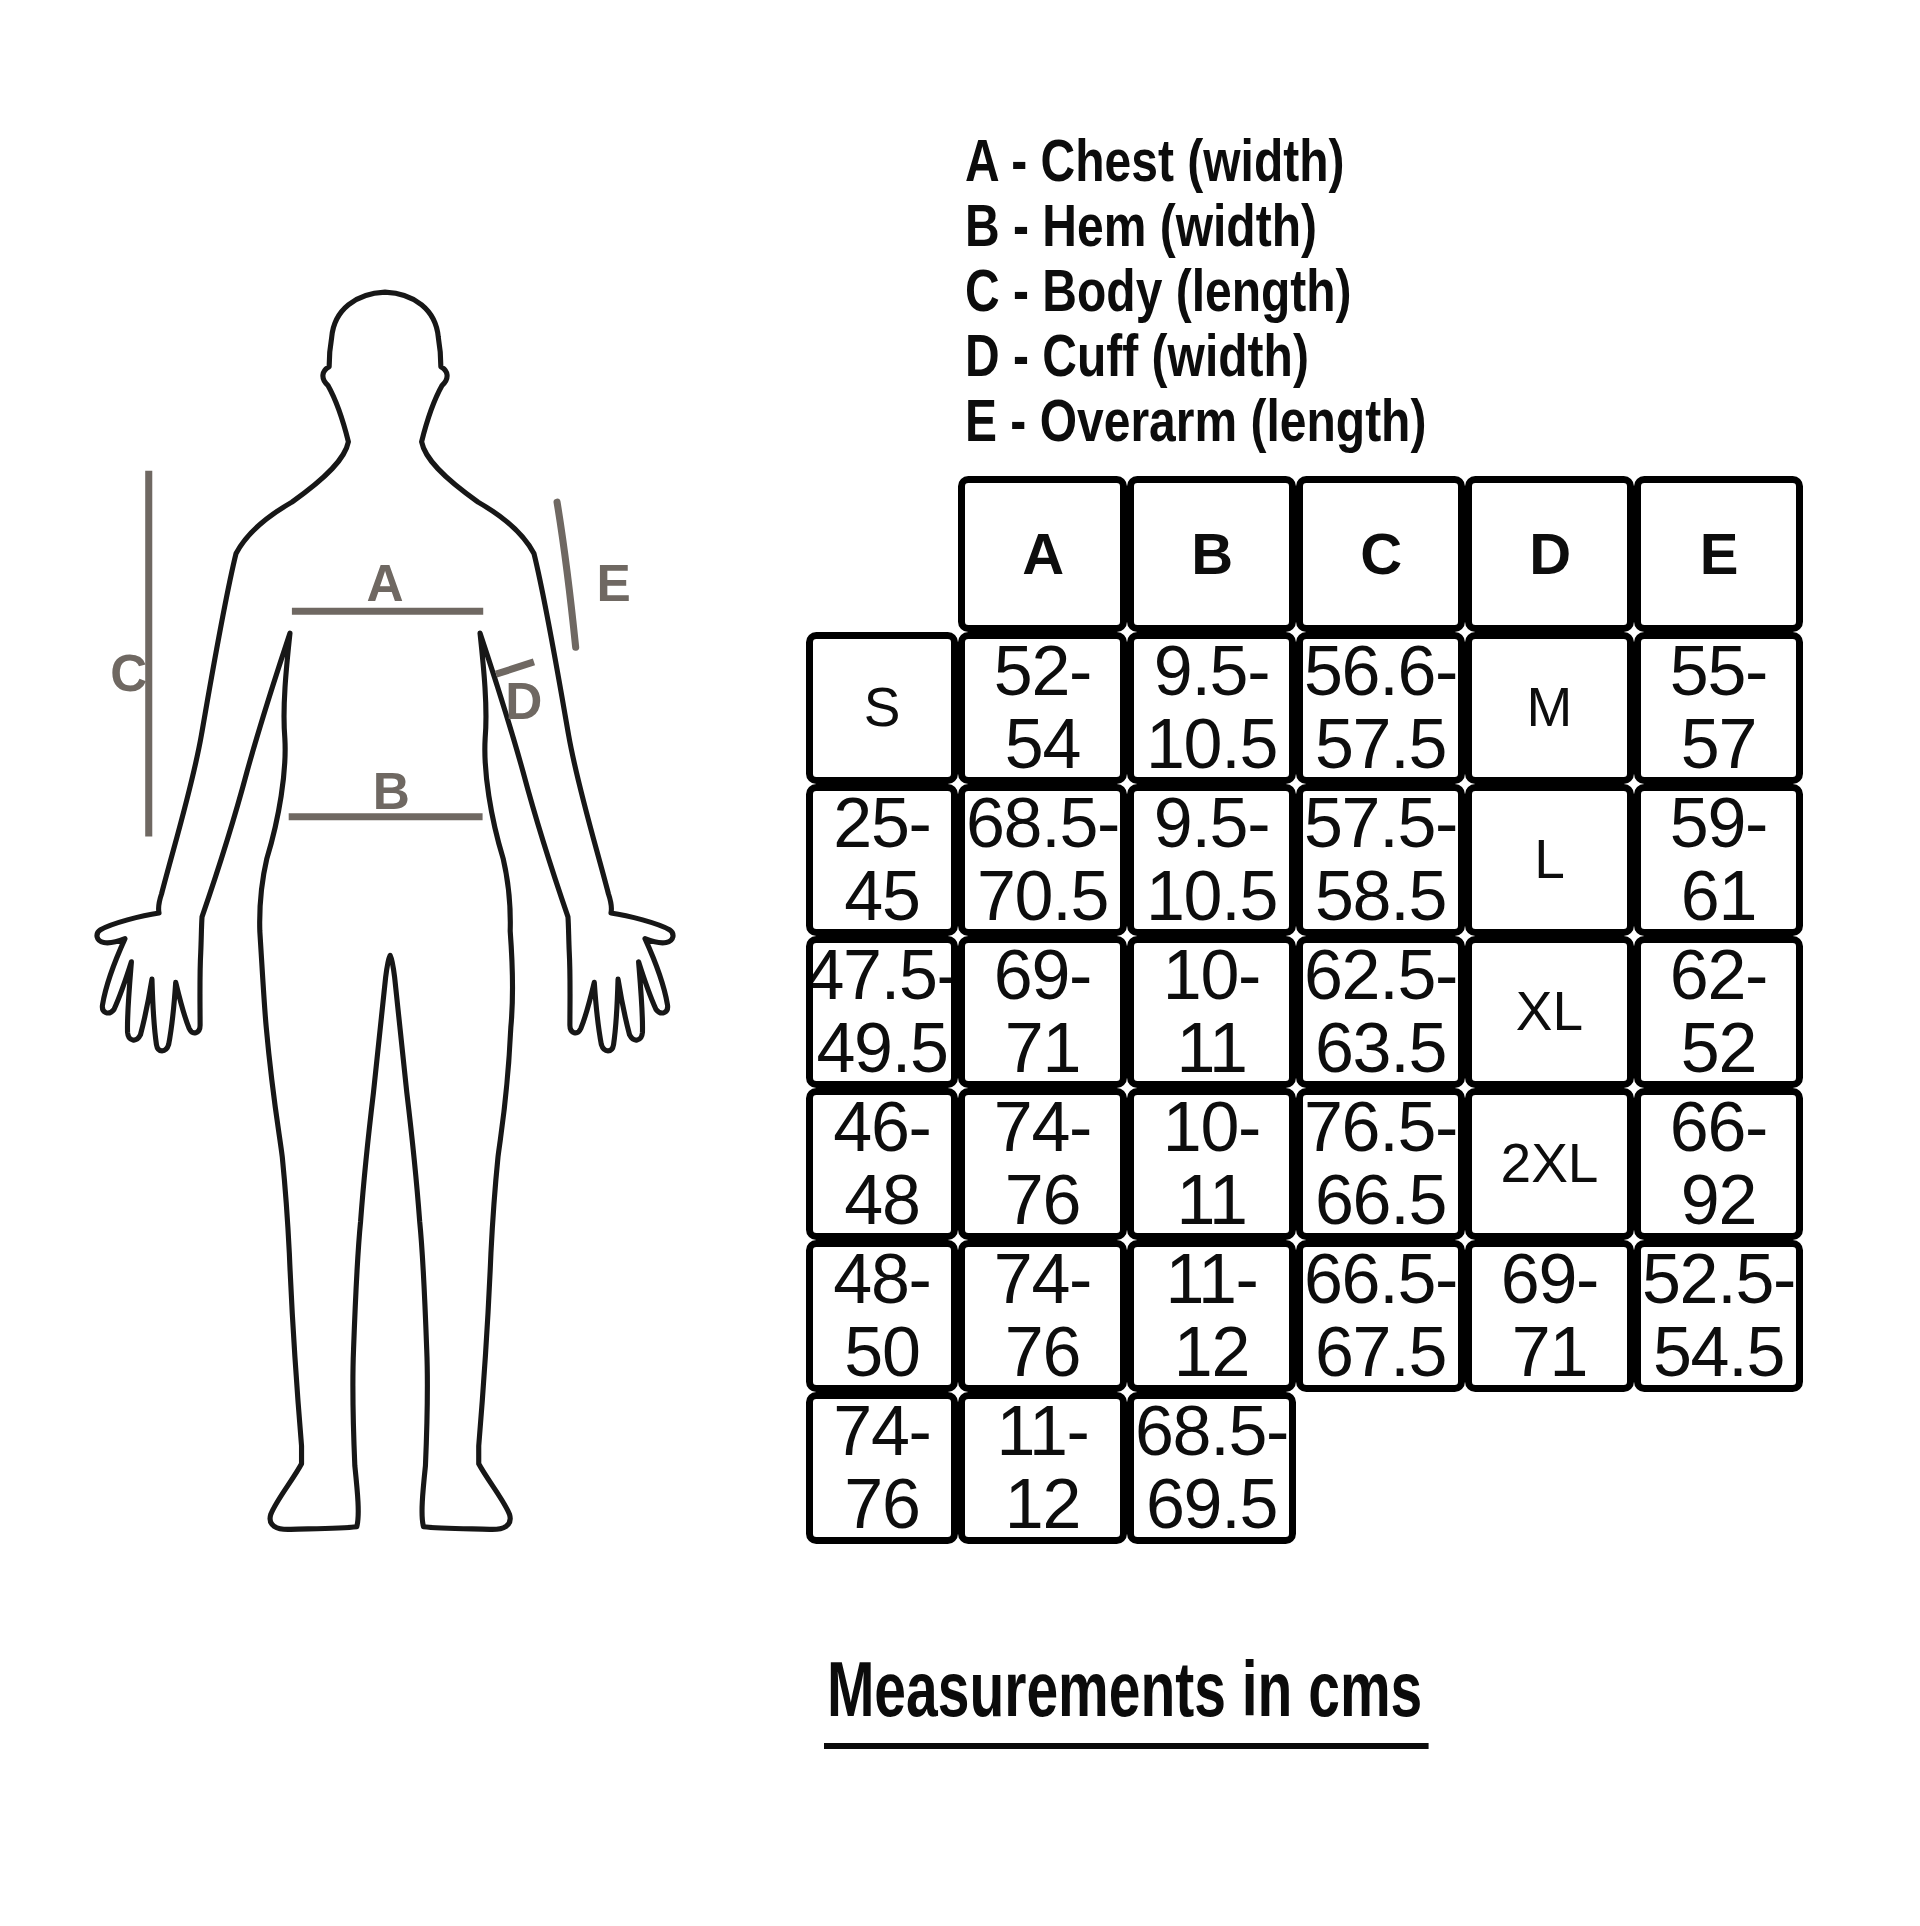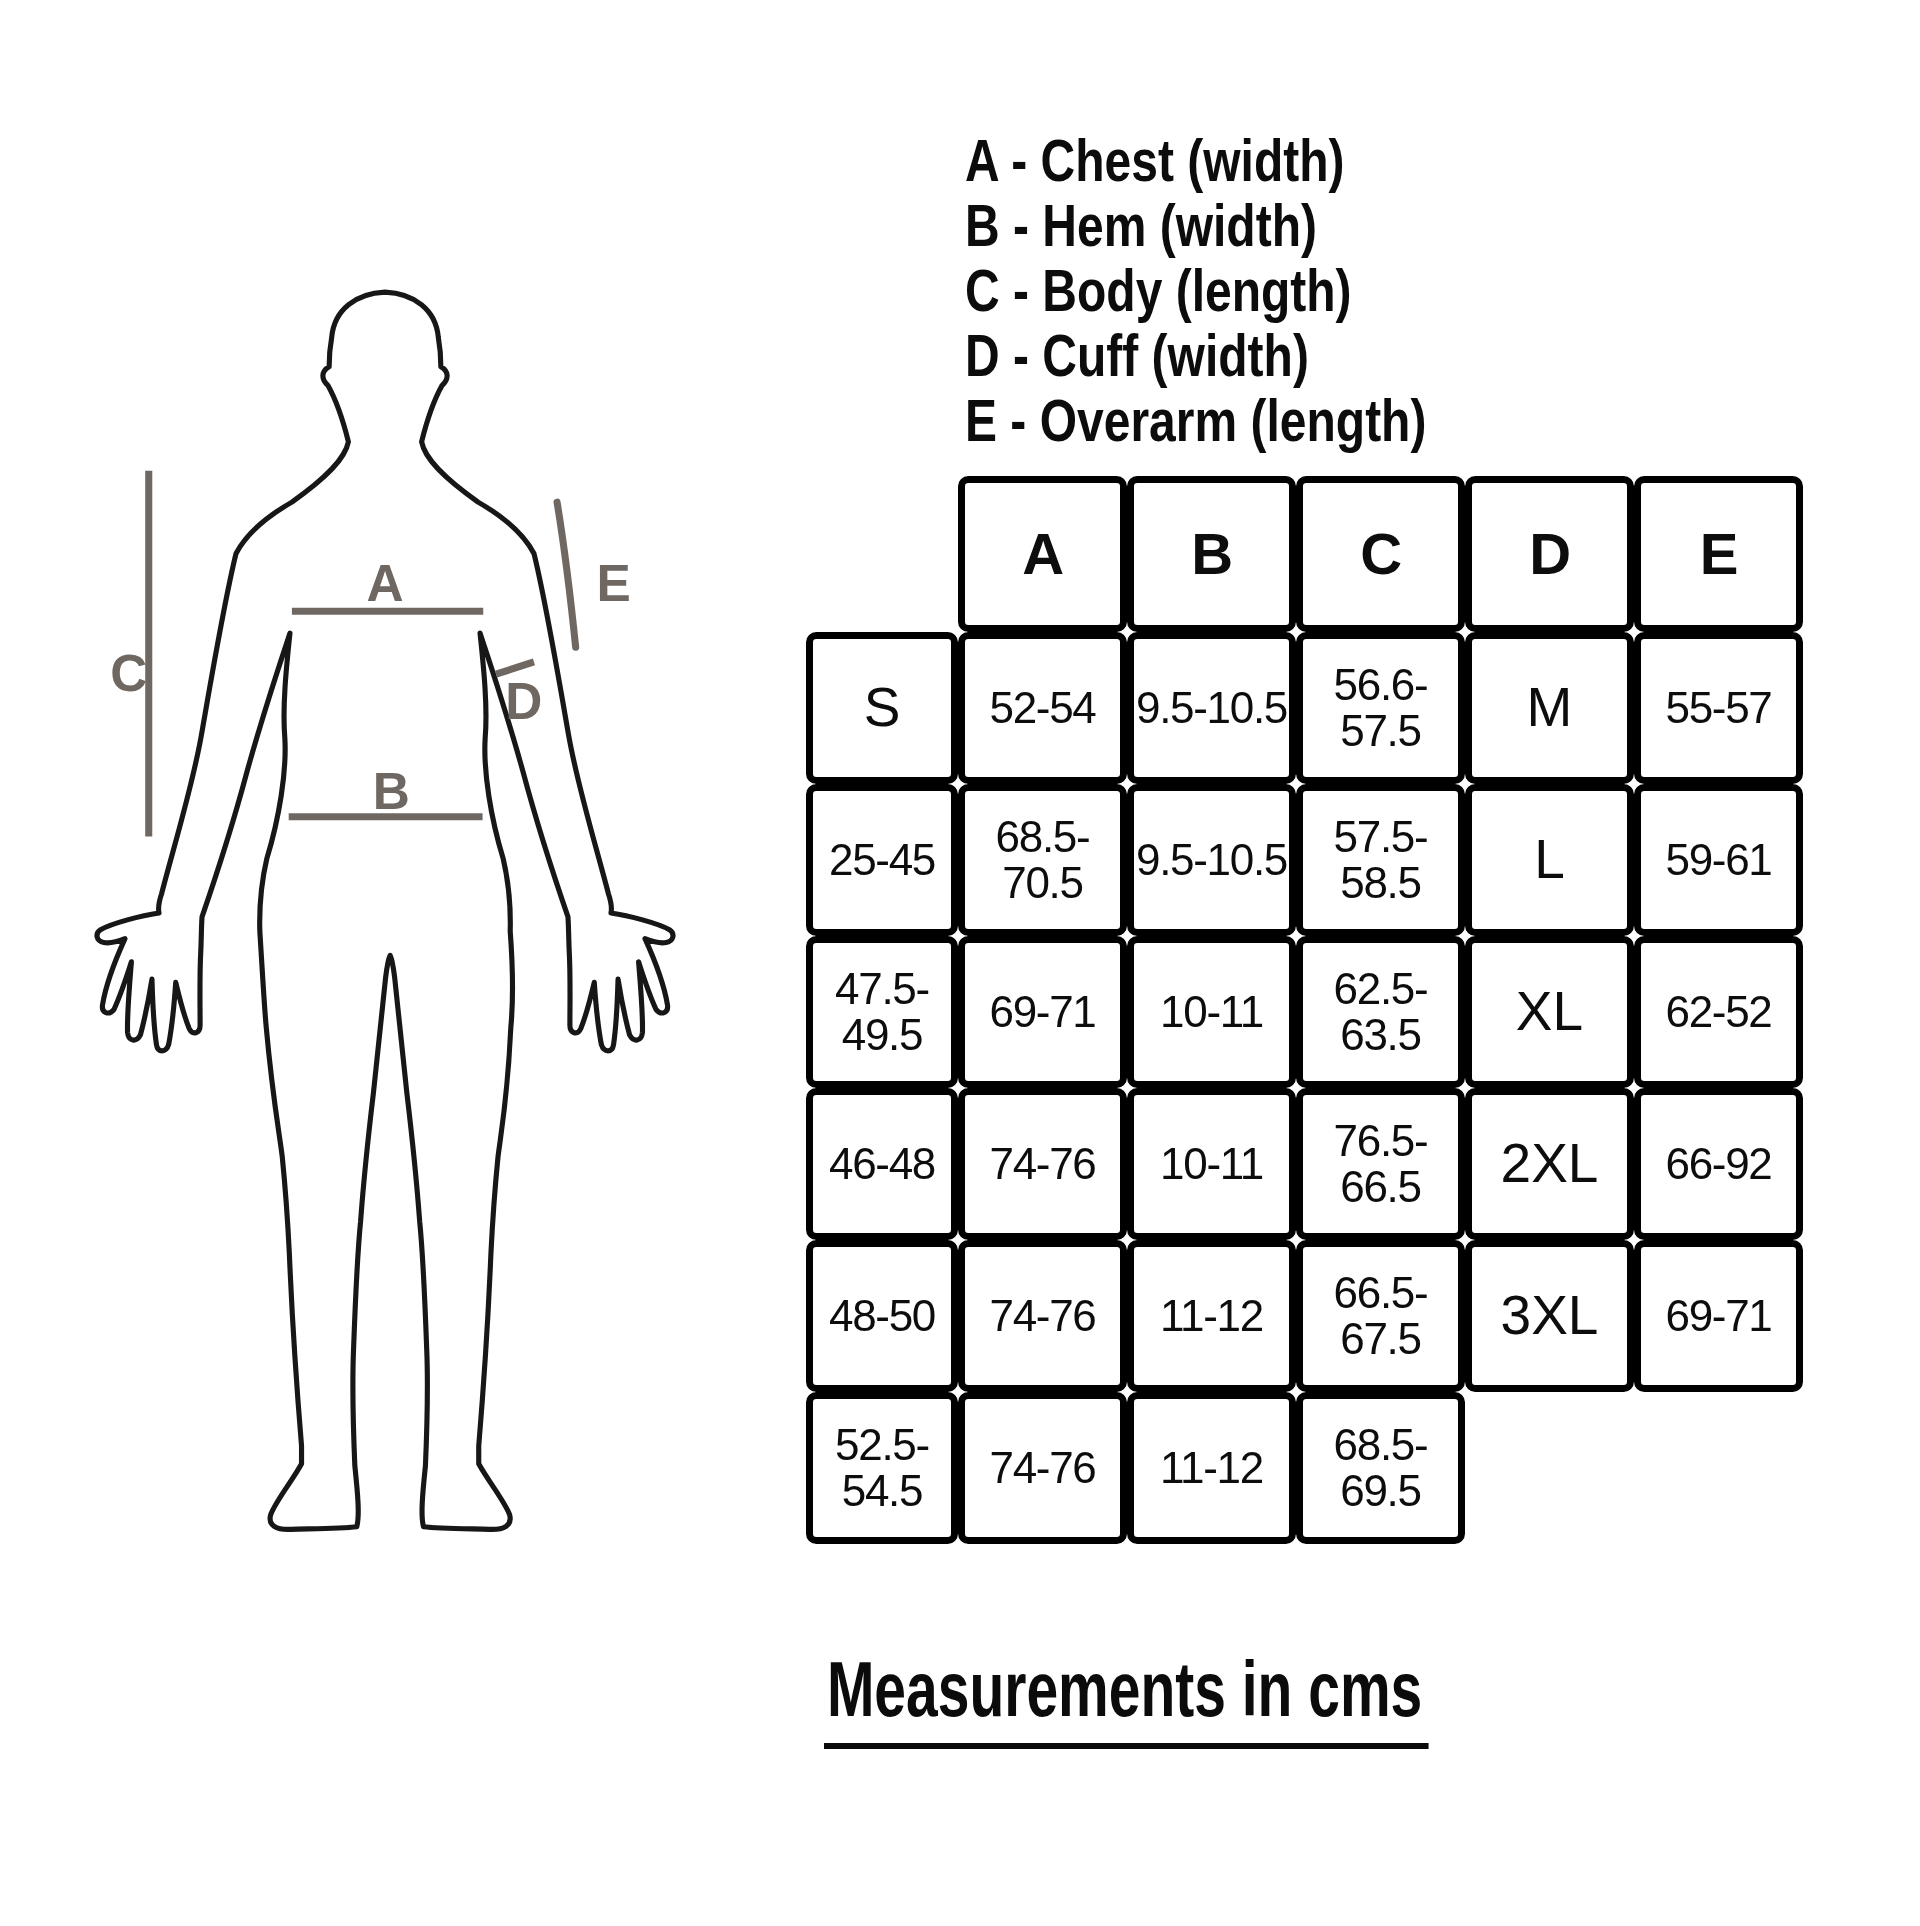--- a/index.html
+++ b/index.html
@@ -28,21 +28,21 @@
   .size-table{
     position:absolute;left:806px;top:476px;
     display:grid;
     grid-template-columns:152px repeat(5,169px);
     grid-template-rows:156px repeat(6,152px);
   }
   .cell{
     background:#ffffff;border:7px solid #000000;border-radius:10.3px;
     display:flex;align-items:center;justify-content:center;
     text-align:center;box-sizing:border-box;
-    font-size:44px;line-height:1.05;letter-spacing:-1.3px;
+    font-size:70px;line-height:1.05;letter-spacing:-1.3px;
     padding:0 1.9px;overflow:hidden;
   }
   .cell.corner{border:none;background:transparent;}
   .cell.head{font-weight:700;font-size:58px;}
   .cell.size{font-size:55px;letter-spacing:0;}
 
   
   .footer-note{
     position:absolute;left:824px;top:1645px;
     font-size:77px;font-weight:700;white-space:nowrap;color:#0b0b0b;
@@ -202,21 +202,20 @@
   <div class="cell">10-11</div>
   <div class="cell">76.5-66.5</div>
 
   <div class="cell size">2XL</div>
   <div class="cell">66-92</div>
   <div class="cell">48-50</div>
   <div class="cell">74-76</div>
   <div class="cell">11-12</div>
   <div class="cell">66.5-67.5</div>
 
-  <div class="cell size">3XL</div>
   <div class="cell">69-71</div>
   <div class="cell">52.5-54.5</div>
   <div class="cell">74-76</div>
   <div class="cell">11-12</div>
   <div class="cell">68.5-69.5</div>
 </div>
 
 <div class="footer-note">Measurements in cms</div>
 
 

